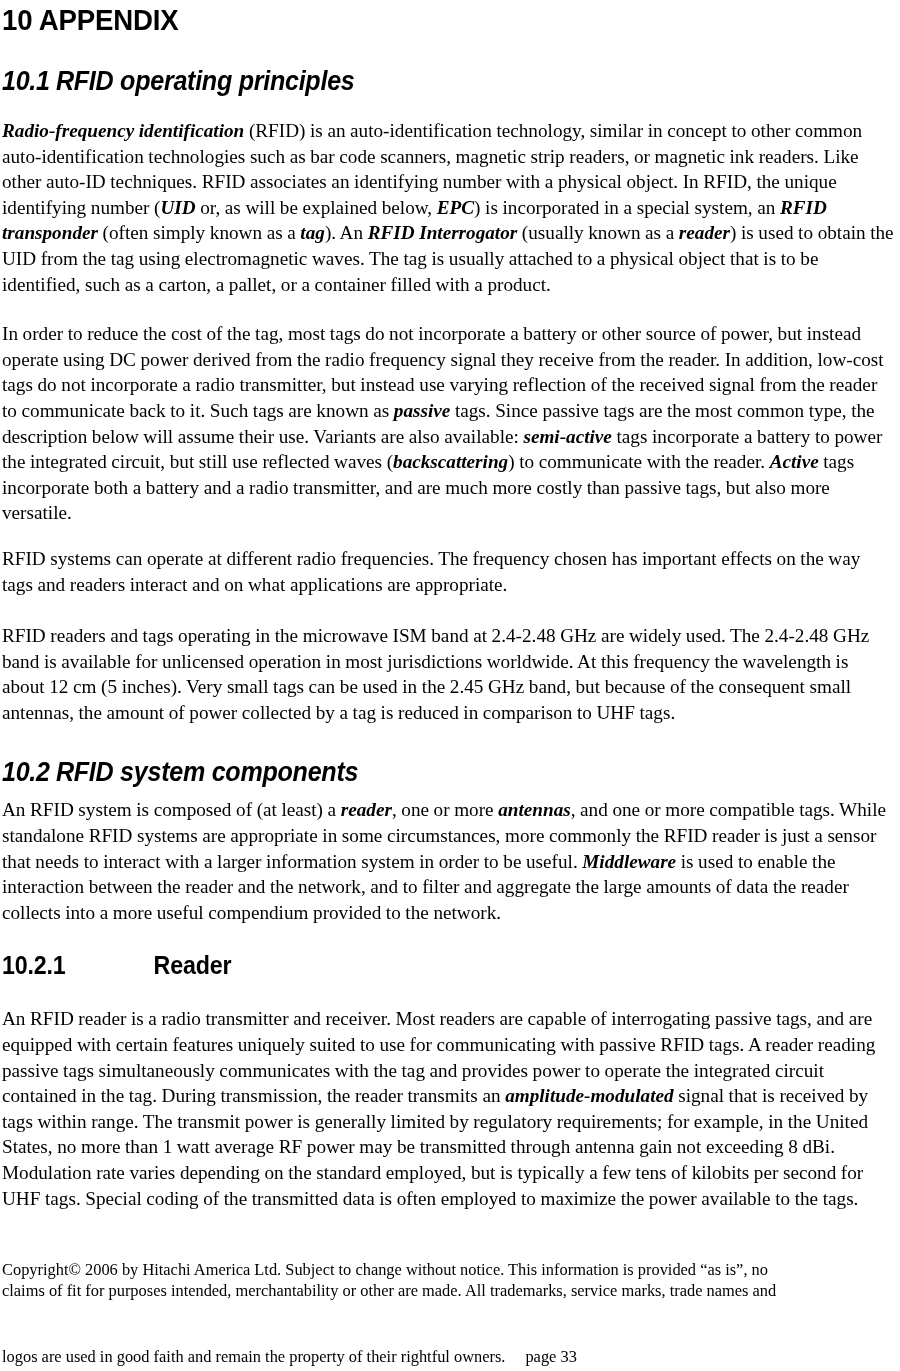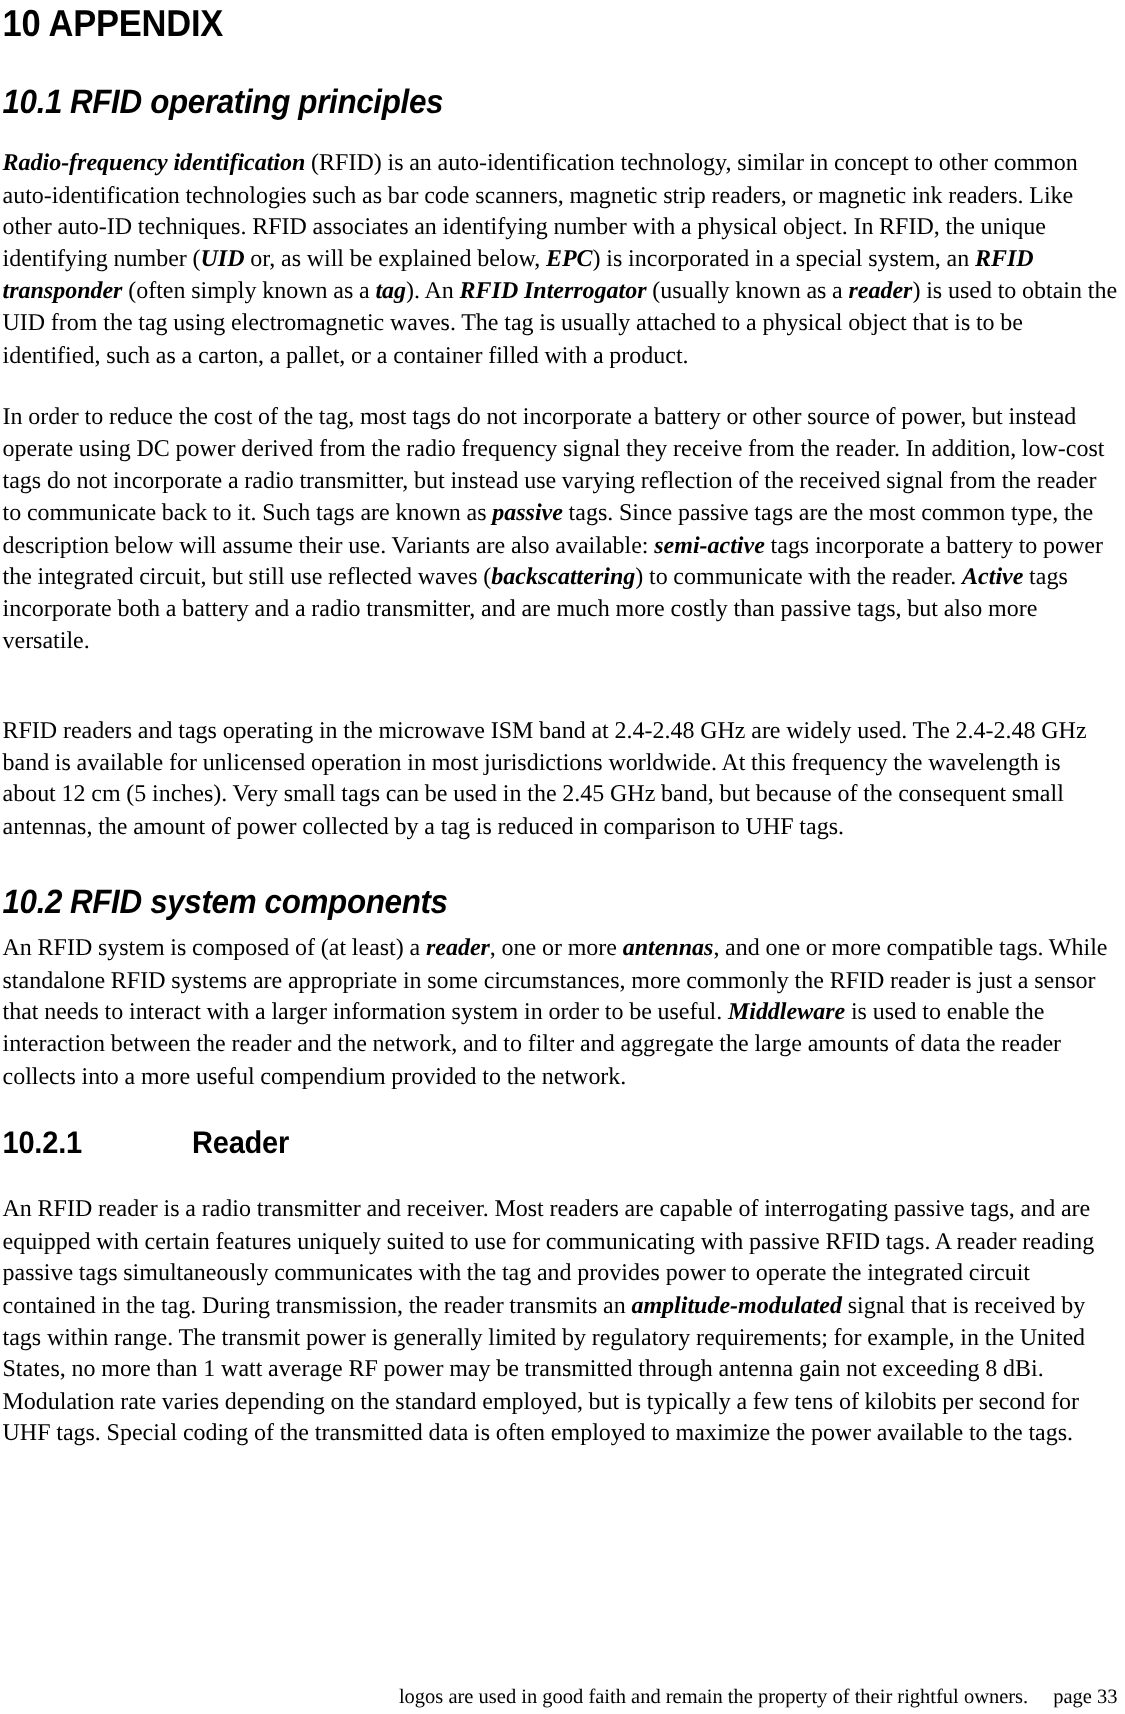--- a/index.html
+++ b/index.html
@@ -103,23 +103,24 @@
     position: absolute;
     left: 2px;
     bottom: 4px;
     width: 892px;
     font-family: "Liberation Serif", "DejaVu Serif", serif;
     font-size: 16.4px;
     line-height: 21.5px;
   }
   .footer .last-line {
     display: flex;
-    justify-content: flex-end;
+    justify-content: flex-start;
     align-items: baseline;
     width: 100%;
+    margin-top: 44px;
   }
   .footer .pageno {
     white-space: nowrap;
     padding-left: 20px;
     font-family: Liberation Serif, serif;
   }
 </style>
 </head>
 <body>
 
@@ -135,20 +136,21 @@
     <div class="sp-2"></div>
 
     <p class="body"><b>Radio-frequency identification</b><span> (RFID) is an auto-identification technology, similar in concept to other common auto-identification technologies such as bar code scanners, magnetic strip readers, or magnetic ink readers. Like other auto-ID techniques. RFID associates an identifying number with a physical object.  In RFID, the unique identifying number (</span><b>UID</b><span> or, as will be explained below, </span><b>EPC</b><span>) is incorporated in a special system, an </span><b>RFID transponder</b><span>  (often simply known as a </span><b>tag</b><span>).  An </span><b>RFID Interrogator</b><span> (usually known as a </span><b>reader</b><span>) is used to obtain the UID from the tag using electromagnetic waves.  The tag is usually attached to a physical object that is to be identified, such as a carton, a pallet, or a container filled with a product.</span></p>
 
     <div class="sp-3"></div>
 
     <p class="body"><span>In order to reduce the cost of the tag, most tags do not incorporate a battery or other source of power, but instead operate using DC power derived from the radio frequency signal they receive from the reader.  In addition, low-cost tags do not incorporate a radio transmitter, but instead use varying reflection of the received signal from the reader to communicate back to it.  Such tags are known as </span><b>passive</b><span> tags.   Since passive tags are the most common type, the description below will assume their use.  Variants are also available:  </span><b>semi-active</b><span> tags incorporate a battery to power the integrated circuit, but still use reflected waves (</span><b>backscattering</b><span>) to communicate with the reader.  </span><b>Active</b><span> tags incorporate both a battery and a radio transmitter, and are much more costly than passive tags, but also more versatile.</span></p>
 
     <div class="sp-4"></div>
 
+    <p class="body">RFID systems can operate at different radio frequencies.  The frequency chosen has important effects on the way tags and readers interact and on what applications are appropriate.</p>
 
     <div class="sp-5"></div>
 
     <p class="body">RFID readers and tags operating in the microwave ISM band at 2.4-2.48 GHz are widely used.  The 2.4-2.48 GHz band is available for unlicensed operation in most jurisdictions worldwide.  At this frequency the wavelength is about 12 cm (5 inches).  Very small tags can be used in the 2.45 GHz band, but because of the consequent small antennas, the amount of power collected by a tag is reduced in comparison to UHF tags.</p>
 
     <div class="sp-6"></div>
 
     <h2 class="h-section"><span class="num">10.2</span><span>RFID system components</span></h2>
 
     <div class="sp-8"></div>
@@ -159,18 +161,20 @@
 
     <h3 class="h-subsection"><span class="num">10.2.1</span><span>Reader</span></h3>
 
     <div class="sp-11"></div>
 
     <p class="body"><span>An RFID reader is a radio transmitter and receiver.  Most readers are capable of interrogating passive tags, and are equipped with certain features uniquely suited to use for communicating with passive RFID tags.  A reader reading passive tags simultaneously communicates with the tag and provides power to operate the integrated circuit contained in the tag.  During transmission, the reader transmits an </span><b>amplitude-modulated</b><span> signal that is received by tags within range.  The transmit power is generally limited by regulatory requirements; for example, in the United States, no more than 1 watt average RF power may be transmitted through antenna gain not exceeding 8 dBi.  Modulation rate varies depending on the standard employed, but is typically a few tens of kilobits per second for UHF tags.   Special coding of the transmitted data is often employed to maximize the power available to the tags.</span></p>
 
   </div>
 
   <div class="footer">
+    <div>Copyright© 2006 by Hitachi America Ltd.  Subject to change without notice.  This information is provided “as is”,  no</div>
+    <div>claims of fit for purposes intended, merchantability or other are made.  All trademarks, service marks, trade names and</div>
     <div class="last-line">
       <span>logos are used in good faith and remain the property of their rightful owners.</span>
       <span class="pageno">page 33</span>
     </div>
   </div>
 </div>
 
 </body></html>

